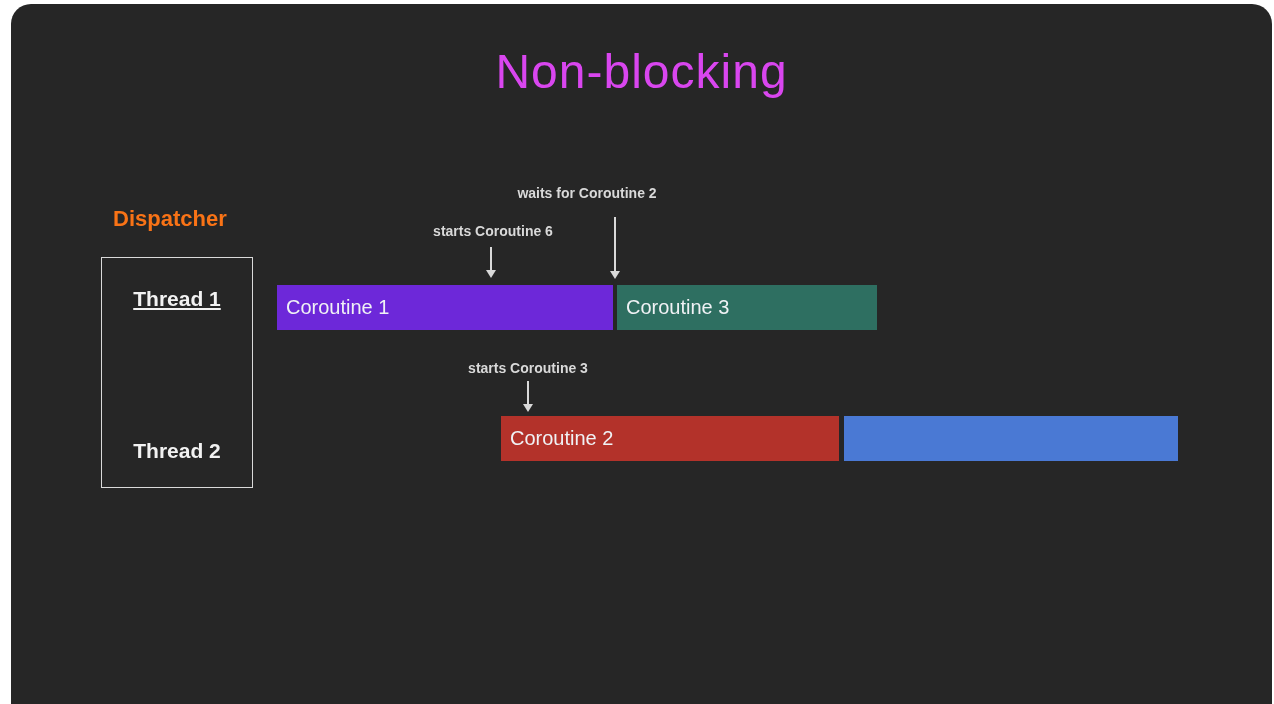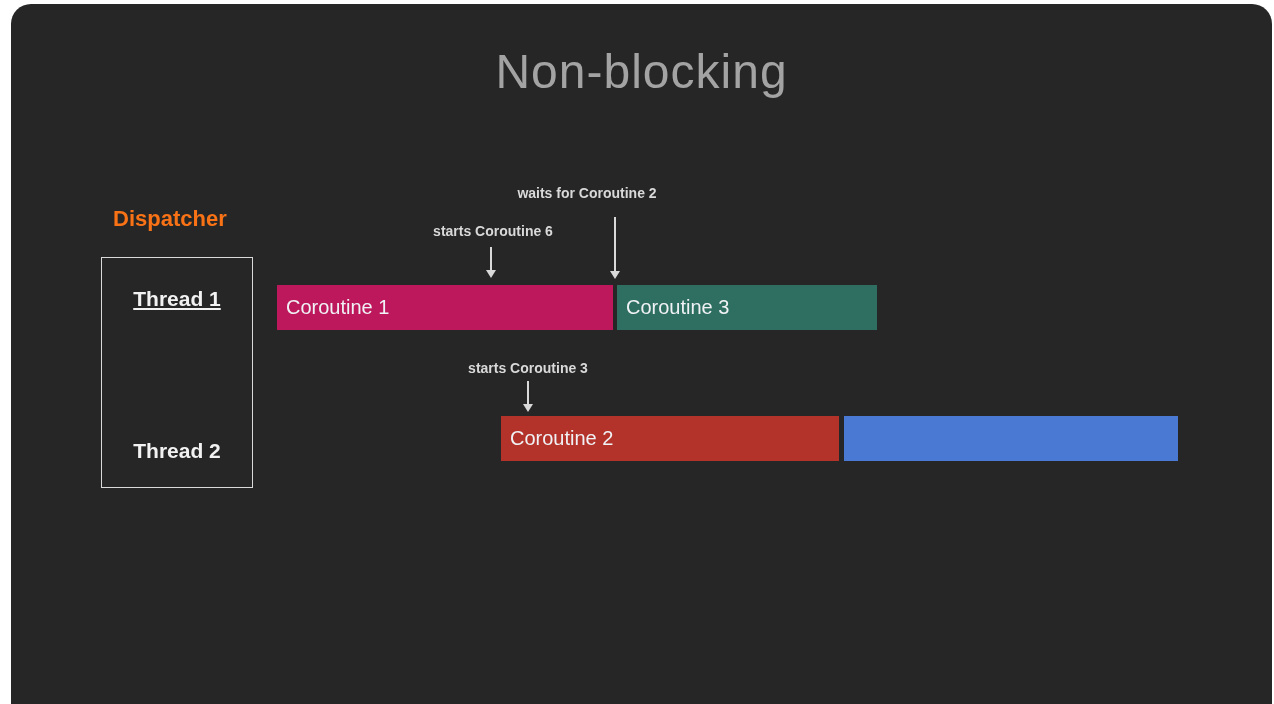--- a/index.html
+++ b/index.html
@@ -16,21 +16,21 @@
     left: 11px; top: 4px; right: 2px; bottom: 0;
     background: #262626;
     border-radius: 20px 20px 0 0;
   }
   .title {
     position: absolute;
     left: 0; right: 0;
     top: 40px;
     margin: 0;
     text-align: center;
-    color: #a3a3a3;
+    color: #d946ef;
     font-size: 48px;
     font-weight: 400;
     letter-spacing: 1px;
   }
   .dispatcher-label {
     position: absolute;
     left: 102px; top: 202px;
     color: #f97316;
     font-size: 22px;
     font-weight: 700;
@@ -131,21 +131,21 @@
       <span class="arrow-line"></span>
       <span class="arrow-head"></span>
     </div>
 
     <div class="annotation anno-starts-c3">starts Coroutine 3</div>
     <div class="arrow arrow-starts-c3">
       <span class="arrow-line"></span>
       <span class="arrow-head"></span>
     </div>
 
-    <div class="bar bar-c1" style="background: #be185d;">
+    <div class="bar bar-c1" style="background: #6d28d9;">
       <span class="bar-label">Coroutine 1</span>
     </div>
     <div class="bar bar-c3" style="background: rgb(46, 111, 97);">
       <span class="bar-label">Coroutine 3</span>
     </div>
     <div class="bar bar-c2" style="background: rgb(179, 50, 42);">
       <span class="bar-label">Coroutine 2</span>
     </div>
     <div class="bar bar-cont" style="background: rgb(74, 121, 212);">
       <span class="bar-label"></span>

